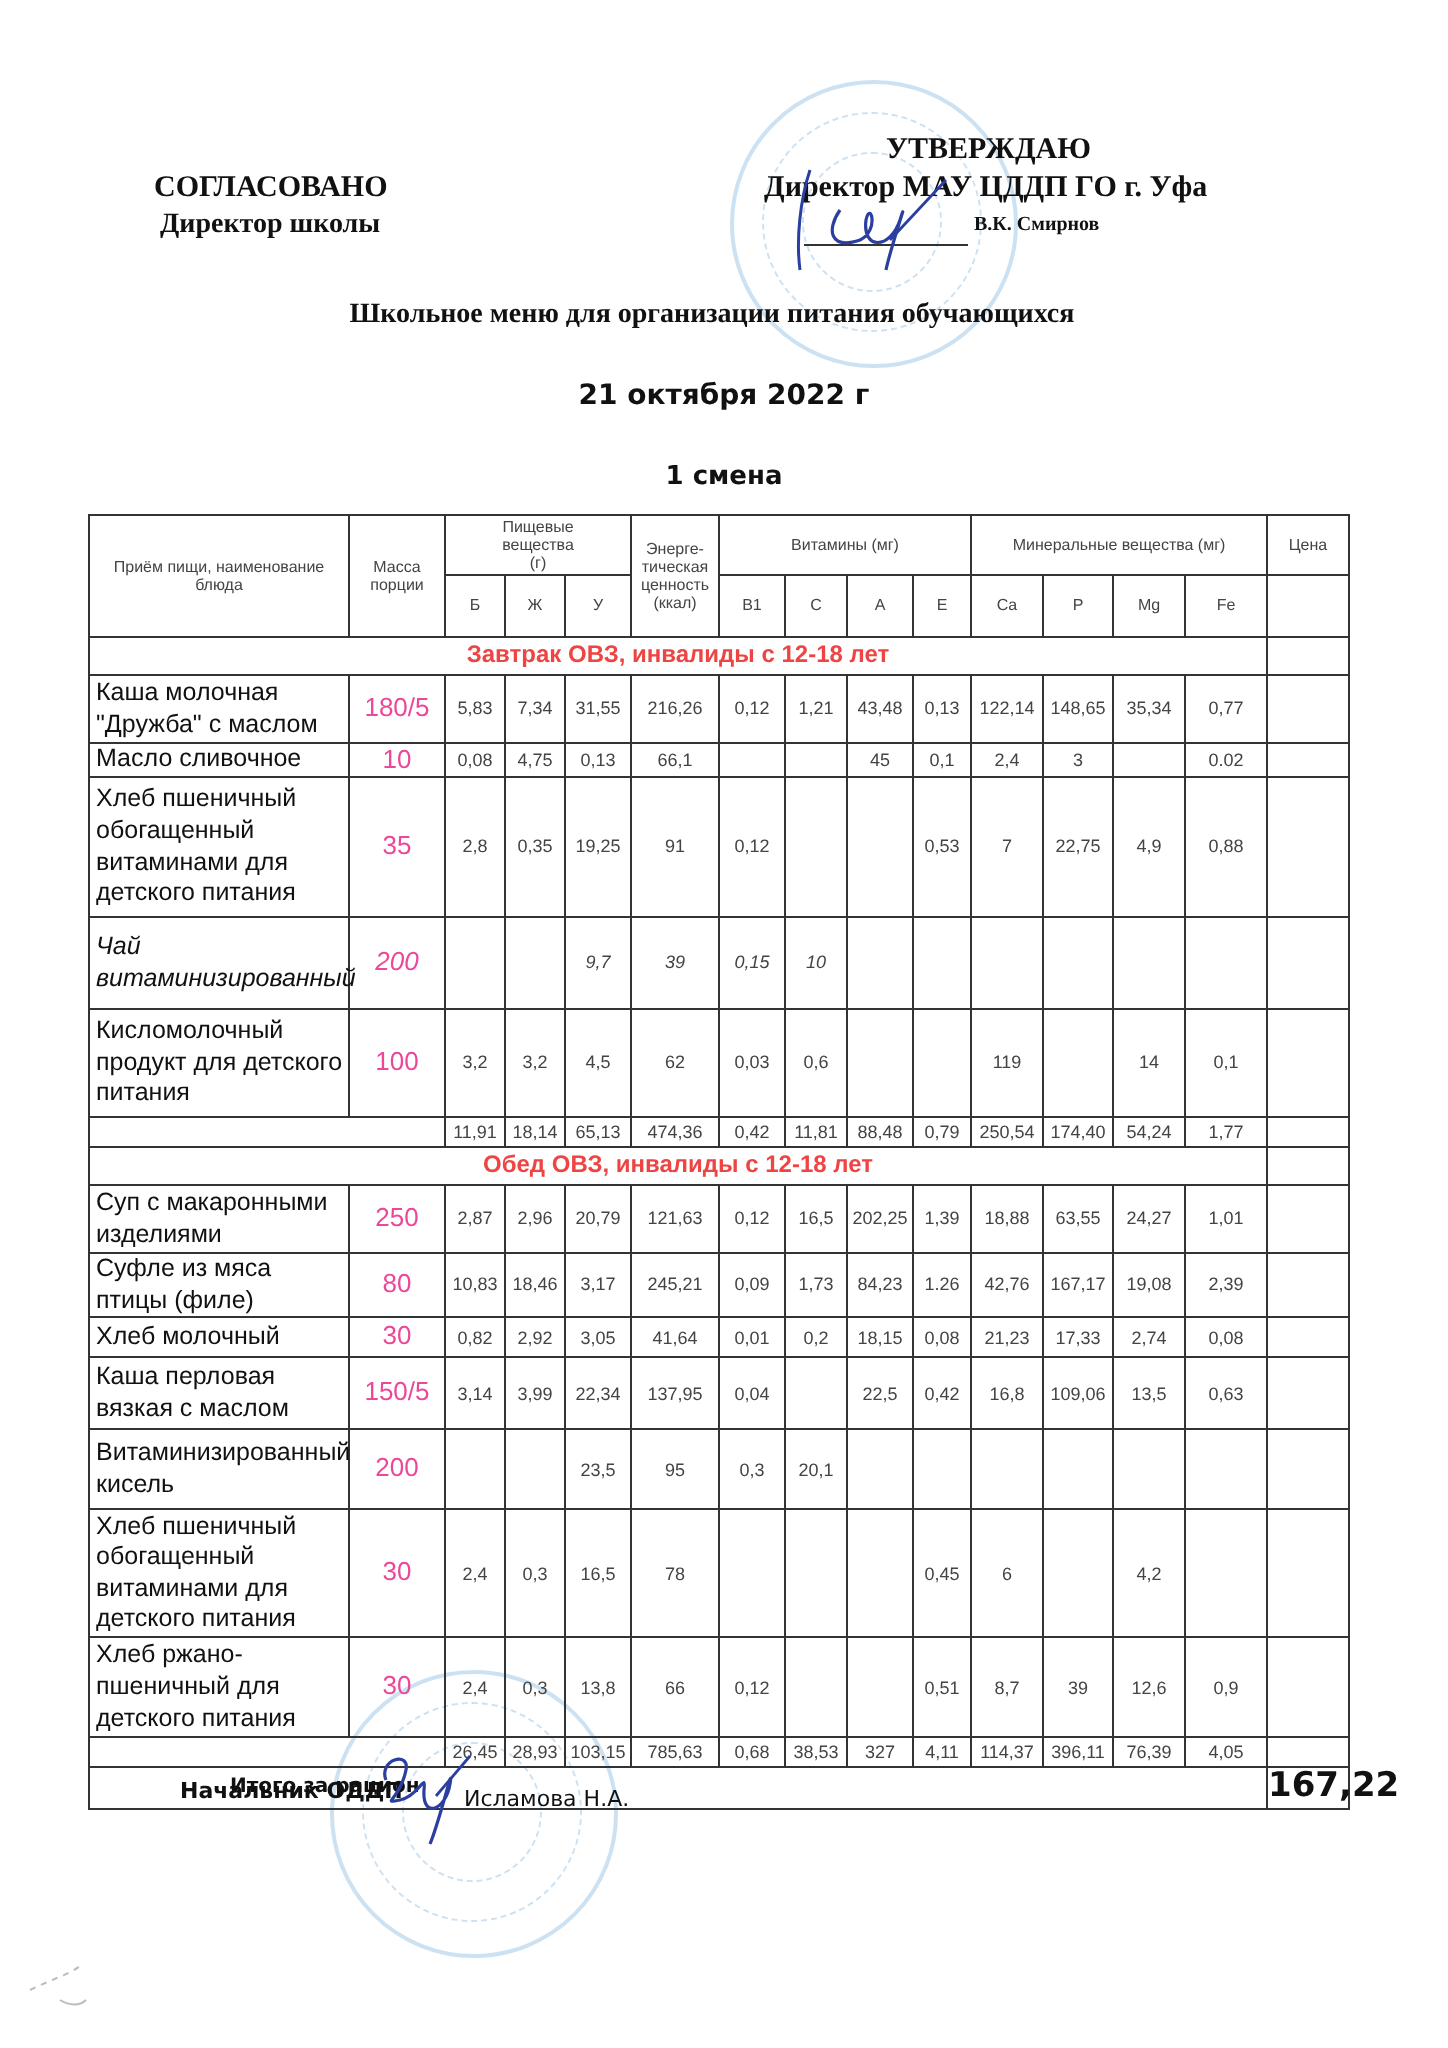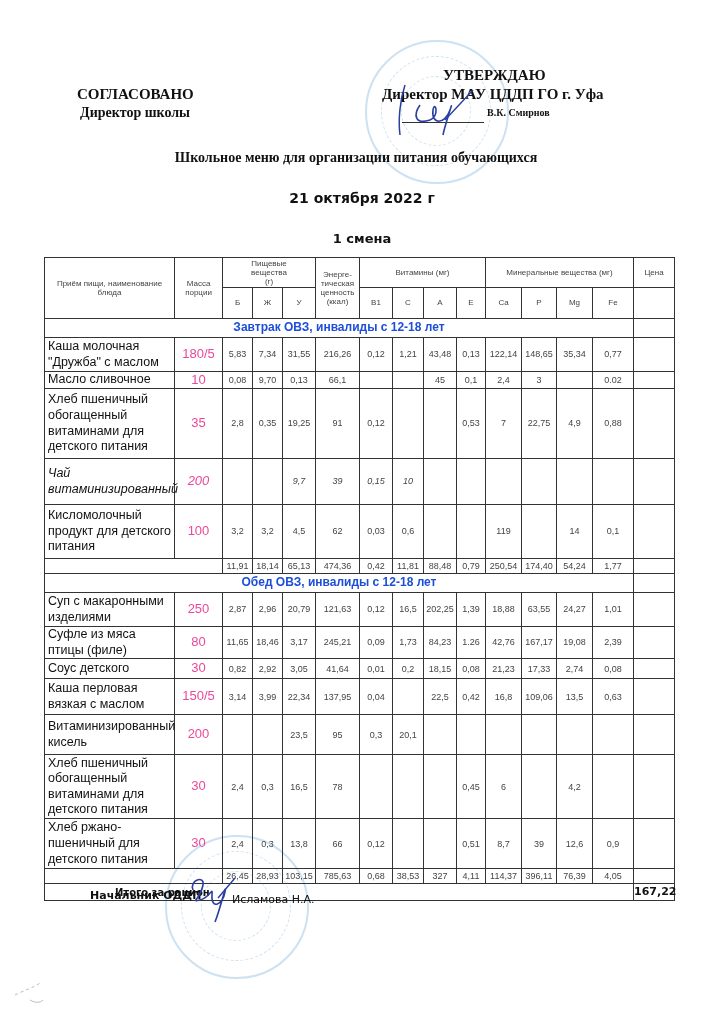--- a/index.html
+++ b/index.html
@@ -14,24 +14,24 @@
     #sig-line { left: 402px; top: 122px; width: 82px; border-top: 1px solid #333; }
     #doc-title { left: 0; width: 712px; top: 150px; text-align: center; font-size: 14px; }
     #doc-date { left: 0; width: 724px; top: 190px; text-align: center; font-size: 14px; font-weight: bold; font-family: "DejaVu Sans", sans-serif; }
     #doc-shift { left: 0; width: 724px; top: 221px; text-align: center; font-size: 13px; font-weight: bold; font-family: "DejaVu Sans", sans-serif; margin-top: 10px; }
 
     #menu-table { position: absolute; left: 44px; top: 257px; width: 630px; border-collapse: collapse; table-layout: fixed; }
     #menu-table td { border: 1px solid #333; padding: 0; text-align: center; vertical-align: middle; font-size: 9px; color: #444; line-height: 1.15; }
     #menu-table td.name { text-align: left; font-size: 12.5px; color: #111; padding-left: 3px; line-height: 1.25; }
     #menu-table td.mass { font-size: 13px; color: #ec4899; }
     #menu-table td.hdr { font-size: 8px; color: #444; }
-    #menu-table td.section { font-size: 12px; font-weight: bold; color: #1d4ed8; height: 18px; border-right: 1px solid #333; }
+    #menu-table td.section { font-size: 12px; font-weight: bold; color: #ef4444; height: 18px; border-right: 1px solid #333; }
     #menu-table td.total { font-size: 9px; height: 14px; }
     #menu-table td.grand-label { font-size: 10px; font-weight: bold; color: #111; text-align: left; padding-left: 70px; height: 16px; font-family: "DejaVu Sans", sans-serif; }
-    #menu-table td.grand-value { font-size: 11px; font-weight: bold; color: #111; text-align: right; padding-right: 2px; font-family: "DejaVu Sans", sans-serif; }
+    #menu-table td.grand-value { font-size: 17px; font-weight: bold; color: #111; text-align: right; padding-right: 2px; font-family: "DejaVu Sans", sans-serif; }
 
     #footer-role { left: 90px; top: 889px; font-size: 11px; font-family: "DejaVu Sans", sans-serif; font-weight: bold; }
     #footer-name { left: 232px; top: 893px; font-size: 11px; font-family: "DejaVu Sans", sans-serif; }
 
     .stamp { position: absolute; border-radius: 50%; border: 2px solid rgba(110,170,215,0.35); }
     .stamp-inner { position: absolute; border-radius: 50%; border: 1.5px dashed rgba(110,170,215,0.35); }
     .signature { position: absolute; }
   </style>
 </head>
 <body>
@@ -122,21 +122,21 @@
         <td>122,14</td>
         <td>148,65</td>
         <td>35,34</td>
         <td>0,77</td>
         <td></td>
       </tr>
       <tr style="height: 17px;">
         <td class="name">Масло сливочное</td>
         <td class="mass">10</td>
         <td>0,08</td>
-        <td>9,70</td>
+        <td>4,75</td>
         <td>0,13</td>
         <td>66,1</td>
         <td></td>
         <td></td>
         <td>45</td>
         <td>0,1</td>
         <td>2,4</td>
         <td>3</td>
         <td></td>
         <td>0.02</td>
@@ -226,36 +226,36 @@
         <td>1,39</td>
         <td>18,88</td>
         <td>63,55</td>
         <td>24,27</td>
         <td>1,01</td>
         <td></td>
       </tr>
       <tr style="height: 25px; padding-left: 31px;">
         <td class="name">Суфле из мяса птицы (филе)</td>
         <td class="mass">80</td>
-        <td>11,65</td>
+        <td>10,83</td>
         <td>18,46</td>
         <td>3,17</td>
         <td>245,21</td>
         <td>0,09</td>
         <td>1,73</td>
         <td>84,23</td>
         <td>1.26</td>
         <td>42,76</td>
         <td>167,17</td>
         <td>19,08</td>
         <td>2,39</td>
         <td></td>
       </tr>
       <tr style="height: 20px;">
-        <td class="name">Соус детского</td>
+        <td class="name">Хлеб молочный</td>
         <td class="mass">30</td>
         <td>0,82</td>
         <td>2,92</td>
         <td>3,05</td>
         <td>41,64</td>
         <td>0,01</td>
         <td>0,2</td>
         <td>18,15</td>
         <td>0,08</td>
         <td>21,23</td>

